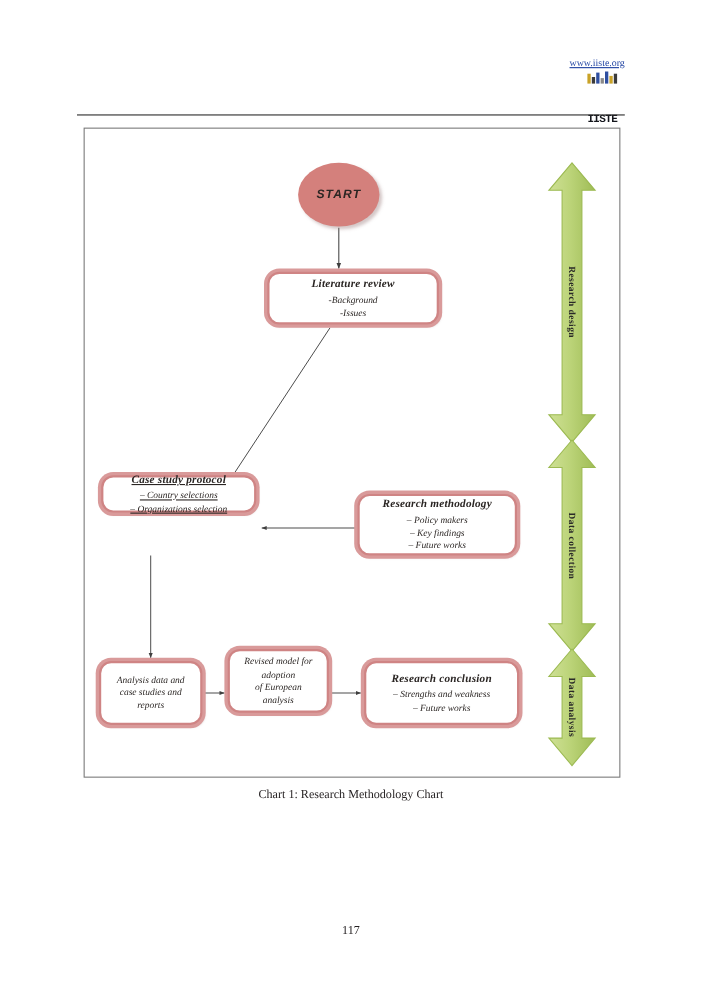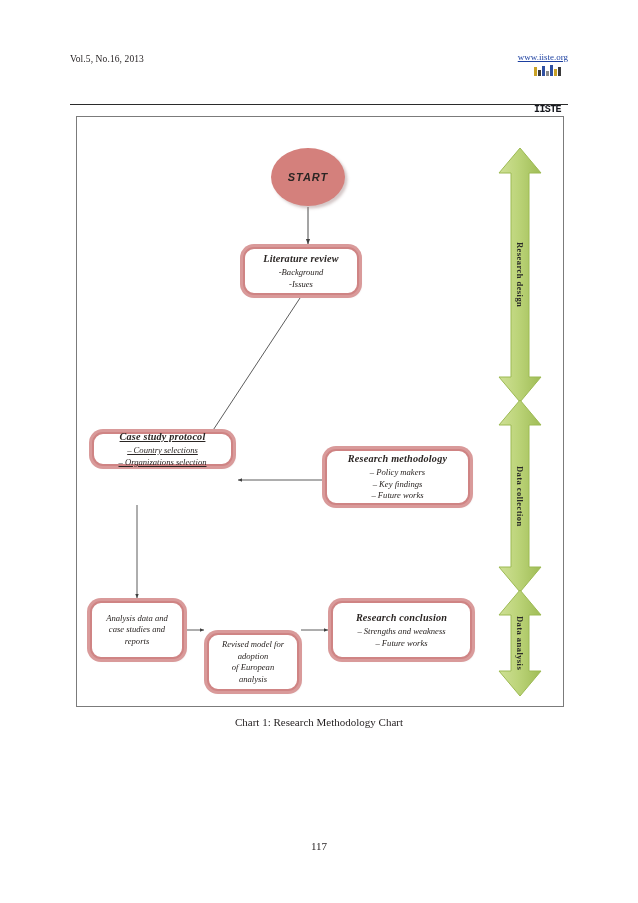--- a/index.html
+++ b/index.html
@@ -154,25 +154,25 @@
     justify-content: center;
     font-family: "Liberation Sans", sans-serif;
     font-weight: bold;
     font-style: italic;
     font-size: 11px;
     letter-spacing: 1px;
     color: #2b2523;
     z-index: 3;
   }
 
-  #node-literature { left: 243px; top: 247px; width: 116px; height: 48px; justify-content: space-between; }
+  #node-literature { left: 243px; top: 247px; width: 156px; height: 48px; justify-content: space-between; }
   #node-case       { left: 92px;  top: 432px; width: 141px; height: 34px; text-decoration: underline; }
   #node-method     { left: 325px; top: 449px; width: 145px; height: 56px; text-align: right; }
   #node-analysis   { left: 90px;  top: 601px; width: 94px;  height: 58px; }
-  #node-revised    { left: 207px; top: 633px; width: 92px;  height: 58px; }
+  #node-revised    { left: 207px; top: 590px; width: 92px;  height: 58px; }
   #node-conclusion { left: 331px; top: 601px; width: 141px; height: 58px; }
 
   
   #connectors {
     position: absolute;
     left: 0; top: 0;
     width: 638px; height: 903px;
     pointer-events: none;
     z-index: 2;
   }
@@ -200,21 +200,20 @@
     text-orientation: mixed;
   }
   #arrow-design     { left: 496px; top: 146px; width: 48px; height: 258px; }
   #arrow-collection { left: 496px; top: 398px; width: 48px; height: 196px; }
   #arrow-analysis   { left: 496px; top: 588px; width: 48px; height: 110px; }
 </style>
 </head>
 <body>
 
 <div id="page-header">
-  <div class="hdr-line">Vol.5, No.16, 2013</div>
 
   <a id="journal-url" href="#">www.iiste.org</a>
 
   <div id="iiste-logo">
     <div class="logo-bars">
       <i style="height:9px;background:#c9a227"></i>
       <i style="height:6px;background:#3b3b3b"></i>
       <i style="height:10px;background:#2f4fa0"></i>
       <i style="height:5px;background:#8a8a8a"></i>
       <i style="height:11px;background:#2f4fa0"></i>

